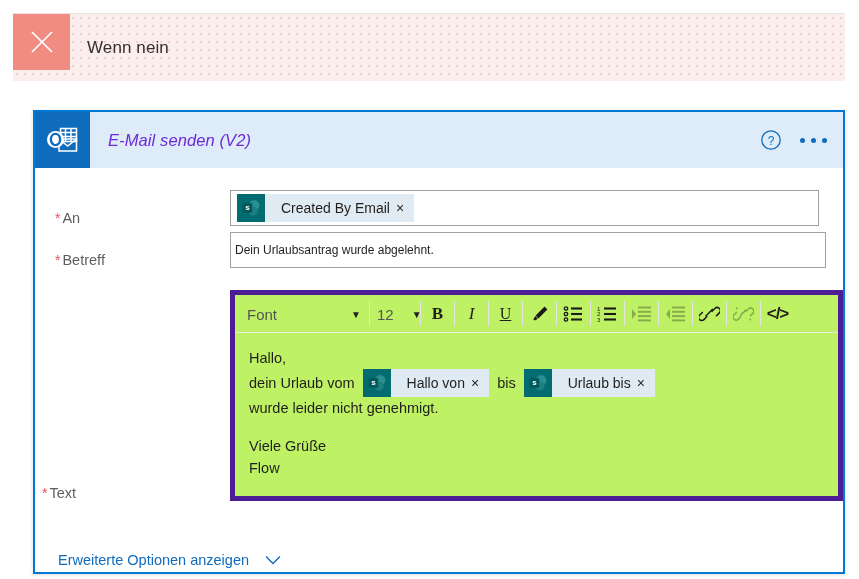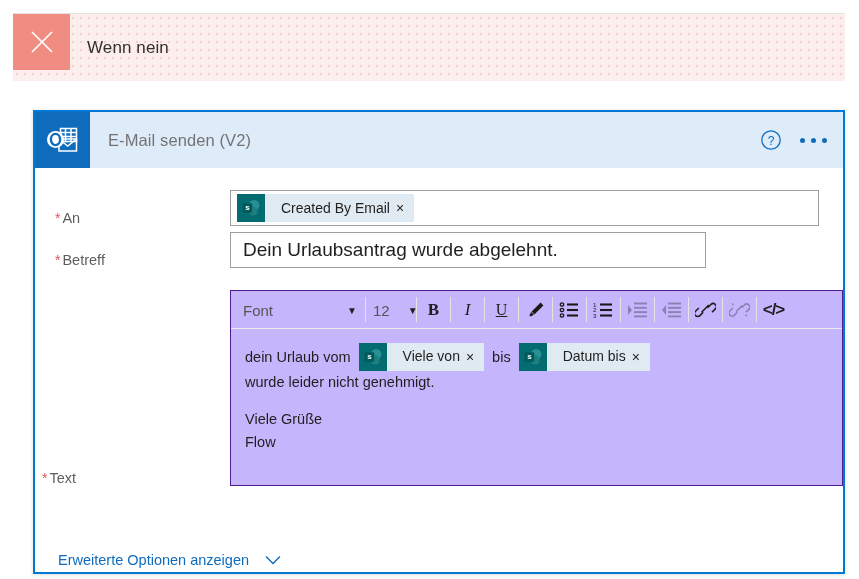--- a/index.html
+++ b/index.html
@@ -48,21 +48,21 @@
     background: #deecf9;
     position: relative;
   }
   .card-header-icon {
     width: 55px; flex: 0 0 55px;
     background: #0f6cbd;
     display: flex; align-items: center; justify-content: center;
   }
   .card-header-title {
     display: flex; align-items: center; padding-left: 18px;
-    font-size: 16.5px; color: #737373; letter-spacing: .1px;
+    font-size: 16.5px; color: #6d28d9; letter-spacing: .1px; font-style: italic;
   }
   .card-header-actions {
     margin-left: auto; display: flex; align-items: center;
     padding-right: 16px; gap: 18px;
   }
   .icon-btn { display: flex; align-items: center; justify-content: center; cursor: pointer; }
   .ellipsis { display: flex; gap: 6px; align-items: center; }
   .ellipsis i { width: 5px; height: 5px; border-radius: 50%; background: #0f6cbd; display: block; }
 
   
@@ -83,21 +83,21 @@
   .row-to .form-label   { padding-top: 9px; }
   .row-subj .form-label { padding-top: 9px; }
   .row-text .form-label { padding-top: 9px; padding-left: 7px; }
 
   .field {
     border: 1px solid #a19f9d; background: #fff;
     height: 36px; display: flex; align-items: center;
     padding: 0 6px;
   }
   .field-to   { width: 589px; }
-  .field-subj { width: 476px; padding: 0 12px; font-size: 19px; color: #201f1e; }
+  .field-subj { width: 596px; padding: 0 4px; font-size: 12px; color: #201f1e; }
 
   
   .token {
     display: inline-flex; align-items: center;
     background: #dfeaf3; height: 28px;
     max-width: 100%;
   }
   .token-icon {
     width: 28px; height: 28px; flex: 0 0 28px;
     background: #036c70;
@@ -105,21 +105,21 @@
   }
   .token-label {
     padding: 0 4px 0 16px; font-size: 14px; color: #201f1e; white-space: nowrap;
   }
   .token-x {
     padding: 0 10px 0 2px; font-size: 14px; color: #201f1e;
     cursor: pointer; line-height: 1;
   }
 
   
-  .editor { width: 628px; border: 1px solid #4c1d95; background: #c4b5fd; }
+  .editor { width: 628px; border: 5px solid #4c1d95; background: #bef264; }
   .editor-toolbar {
     height: 38px; display: flex; align-items: stretch;
     border-bottom: 1px solid #edebe9; padding: 2px 2px;
   }
   .tb-sep { width: 1px; background: #e6e4e2; margin: 4px 0; }
   .tb-item {
     display: flex; align-items: center; justify-content: center;
     min-width: 33px; height: 34px; cursor: pointer; color: #201f1e;
   }
   .tb-font {
@@ -336,44 +336,47 @@
                   <line x1="16.6" y1="13.6" x2="17.8" y2="15.3"></line>
                 </g>
               </svg>
             </div>
             <div class="tb-sep"></div>
             <div class="tb-item tb-code">&lt;/&gt;</div>
           </div>
 
           <div class="editor-canvas">
             <div class="ed-line">
+              <span>Hallo,</span>
+            </div>
+            <div class="ed-line">
               <span>dein Urlaub vom</span>
               <span class="token ed-inline-token">
                 <span class="token-icon">
                   <svg width="20" height="20" viewBox="0 0 20 20" aria-hidden="true">
                     <circle cx="13.2" cy="7.2" r="5.2" fill="#2a8f90"></circle>
                     <circle cx="12" cy="13" r="4.6" fill="#1f7f80"></circle>
                     <rect x="1.6" y="5.2" width="9.6" height="9.6" rx="1" fill="#005a5c"></rect>
                     <text x="6.4" y="12.3" text-anchor="middle" font-size="8" fill="#ffffff" font-family="Liberation Sans, sans-serif" font-weight="bold">s</text>
                   </svg>
                 </span>
-                <span class="token-label">Viele von</span>
+                <span class="token-label">Hallo von</span>
                 <span class="token-x">×</span>
               </span>
               <span>bis</span>
               <span class="token ed-inline-token">
                 <span class="token-icon">
                   <svg width="20" height="20" viewBox="0 0 20 20" aria-hidden="true">
                     <circle cx="13.2" cy="7.2" r="5.2" fill="#2a8f90"></circle>
                     <circle cx="12" cy="13" r="4.6" fill="#1f7f80"></circle>
                     <rect x="1.6" y="5.2" width="9.6" height="9.6" rx="1" fill="#005a5c"></rect>
                     <text x="6.4" y="12.3" text-anchor="middle" font-size="8" fill="#ffffff" font-family="Liberation Sans, sans-serif" font-weight="bold">s</text>
                   </svg>
                 </span>
-                <span class="token-label">Datum bis</span>
+                <span class="token-label">Urlaub bis</span>
                 <span class="token-x">×</span>
               </span>
             </div>
             <div class="ed-line">
               <span>wurde leider nicht genehmigt.</span>
             </div>
             <div class="ed-spacer"></div>
             <div class="ed-line">
               <span>Viele Grüße</span>
             </div>

